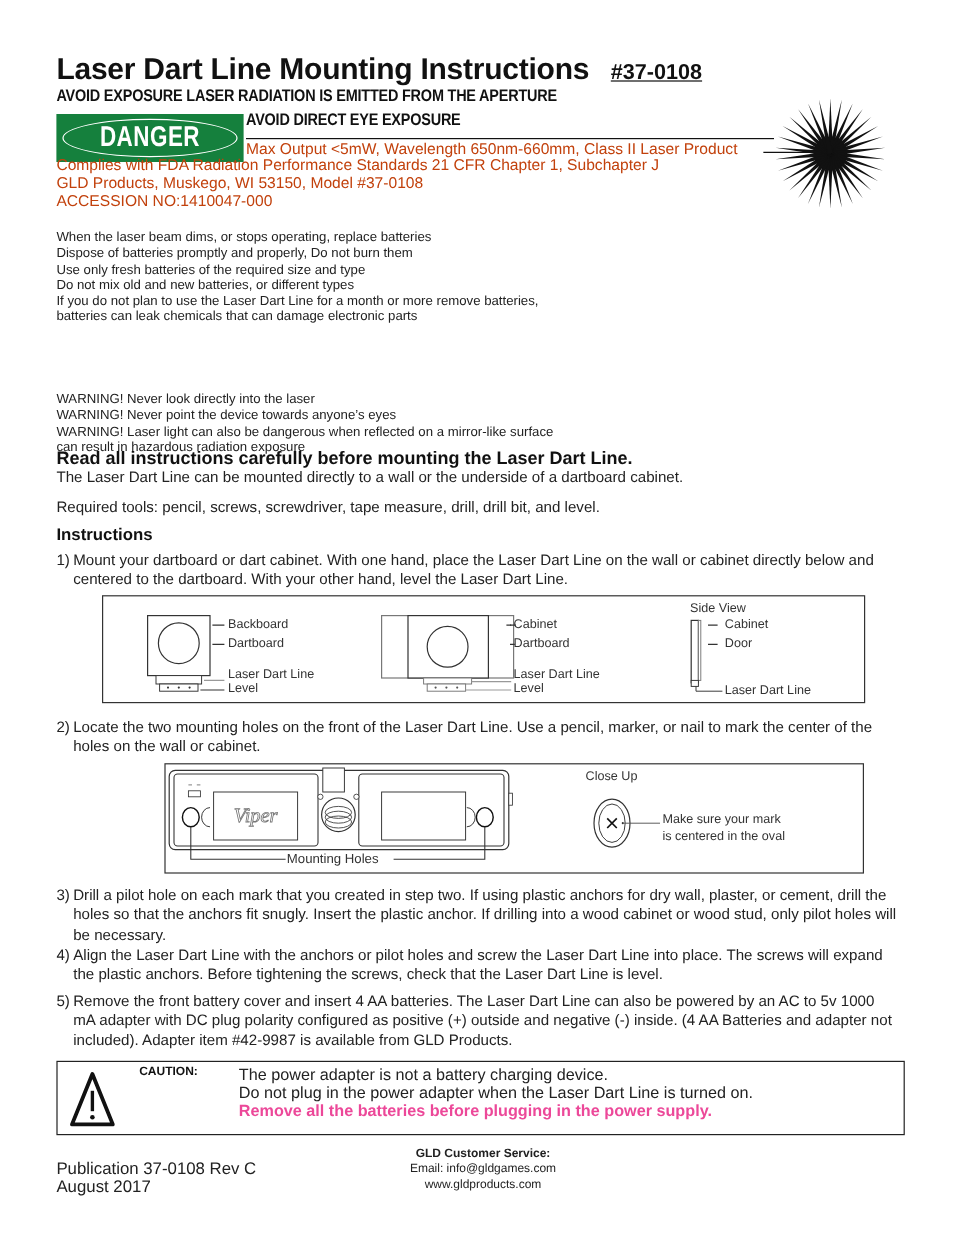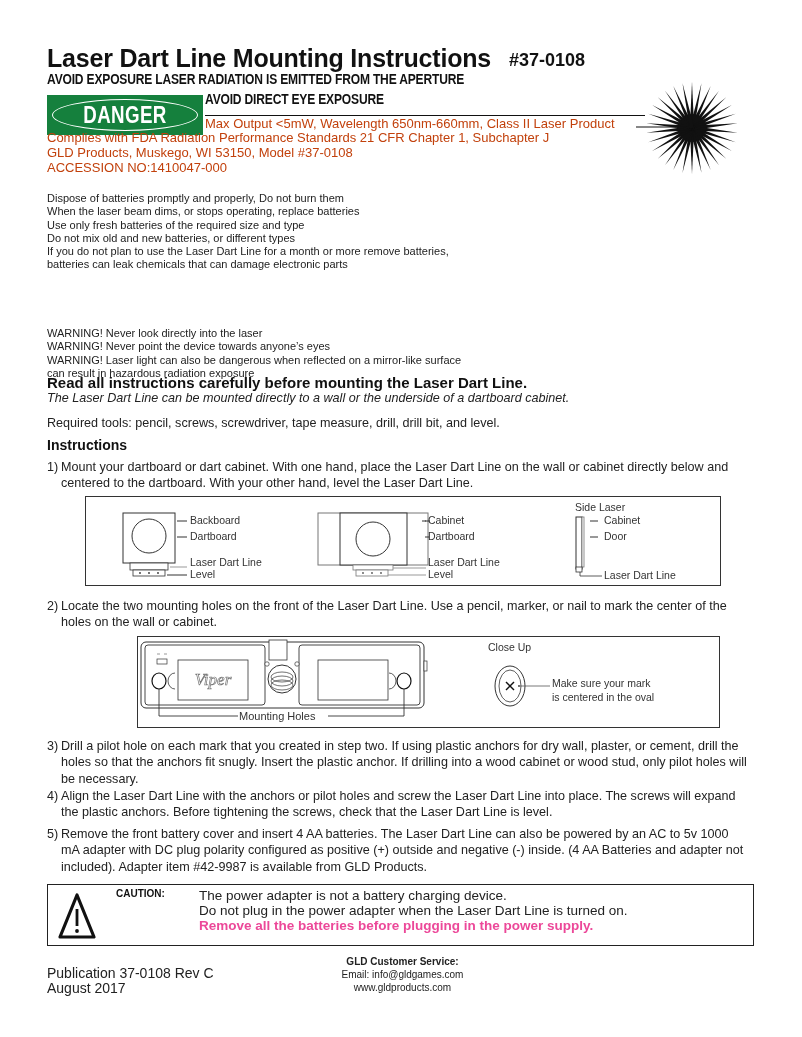--- a/index.html
+++ b/index.html
@@ -1,21 +1,21 @@
 <!DOCTYPE html>
 <html><head>
 <meta charset="utf-8">
 <style>
   * { box-sizing: border-box; margin: 0; padding: 0; }
   html, body { width: 802px; height: 1037px; background: #ffffff; overflow: hidden; }
   body { position: relative; font-family: "Liberation Sans", sans-serif; color: #111; }
   .abs { position: absolute; white-space: nowrap; }
 
   .title { left: 47px; top: 44px; font-size: 25px; font-weight: bold; letter-spacing: -0.2px; }
-  .model { left: 509px; top: 50px; font-size: 18px; font-weight: bold; }
+  .model { left: 509px; top: 50px; font-size: 18px; font-weight: bold; text-decoration: underline; }
   .avoid1 { left: 47px; top: 71px; font-size: 14px; font-weight: bold; transform: scaleX(0.86); transform-origin: left; letter-spacing: -0.2px; }
   .avoid2 { left: 205px; top: 91px; font-size: 14px; font-weight: bold; transform: scaleX(0.86); transform-origin: left; letter-spacing: -0.2px; }
 
   .danger-box { left: 47px; top: 95px; width: 156px; height: 40px; background: #15803d; }
   .danger-oval { position: absolute; left: 5px; top: 4px; width: 146px; height: 32px; border: 1.5px solid #fff; border-radius: 50%; }
   .danger-text { position: absolute; left: 0; width: 156px; top: 6px; text-align: center; color: #fff; font-size: 24px; font-weight: bold; transform: scaleX(0.78); letter-spacing: 0.5px; }
 
   .rule-top { left: 205px; top: 115px; width: 440px; height: 1px; background: #111; }
   .spec-line { font-size: 13px; color: #c2410c; }
   .s1 { left: 205px; top: 116px; }
@@ -24,21 +24,21 @@
   .s4 { left: 47px; top: 160px; }
 
   .starburst { left: 636px; top: 76px; width: 104px; height: 104px; }
 
   .small { font-size: 11px; line-height: 13.3px; color: #222; }
   .block1 { left: 47px; top: 192px; }
   .block2 { left: 47px; top: 279px; margin-top: 48px; }
 
   .read-head { left: 47px; top: 374px; font-size: 15px; font-weight: bold; }
   .para { font-size: 12.6px; color: #222; }
-  .p-mount { left: 47px; top: 391px; font-style: italic; }
+  .p-mount { left: 47px; top: 391px; }
   .p-tools { left: 47px; top: 416px; }
   .instr-head { left: 47px; top: 437px; font-size: 14px; font-weight: bold; }
 
   .step { left: 47px; font-size: 12.6px; line-height: 16.4px; color: #222; white-space: normal; }
   .step .num { position: absolute; left: 0; top: 0; }
   .step .body { margin-left: 14px; display: block; }
   .st1 { top: 459px; width: 700px; }
   .st2 { top: 598px; width: 700px; }
   .st3 { top: 738px; width: 700px; }
   .st4 { top: 788px; width: 700px; }
@@ -117,22 +117,22 @@
       <polygon points="-2.2,0 2.2,0 0,-46" transform="rotate(300)"></polygon>
       <polygon points="-2.2,0 2.2,0 0,-46" transform="rotate(312)"></polygon>
       <polygon points="-2.2,0 2.2,0 0,-46" transform="rotate(324)"></polygon>
       <polygon points="-2.2,0 2.2,0 0,-46" transform="rotate(336)"></polygon>
       <polygon points="-2.2,0 2.2,0 0,-46" transform="rotate(348)"></polygon>
     </g>
   </g>
 </svg>
 
 <div class="abs small block1">
+  <div>When the laser beam dims, or stops operating, replace batteries</div>
   <div>Dispose of batteries promptly and properly, Do not burn them</div>
-  <div>When the laser beam dims, or stops operating, replace batteries</div>
   <div>Use only fresh batteries of the required size and type</div>
   <div>Do not mix old and new batteries, or different types</div>
   <div>If you do not plan to use the Laser Dart Line for a month or more remove batteries,</div>
   <div>batteries can leak chemicals that can damage electronic parts</div>
 </div>
 
 <div class="abs small block2">
   <div>WARNING! Never look directly into the laser</div>
   <div>WARNING! Never point the device towards anyone’s eyes</div>
   <div>WARNING! Laser light can also be dangerous when reflected on a mirror-like surface</div>
@@ -188,21 +188,21 @@
   <div class="abs lbl" style="left:104px;top:17px;">Backboard</div>
   <div class="abs lbl" style="left:104px;top:33px;">Dartboard</div>
   <div class="abs lbl" style="left:104px;top:59px;">Laser Dart Line</div>
   <div class="abs lbl" style="left:104px;top:71px;">Level</div>
 
   <div class="abs lbl" style="left:342px;top:17px;">Cabinet</div>
   <div class="abs lbl" style="left:342px;top:33px;">Dartboard</div>
   <div class="abs lbl" style="left:342px;top:59px;">Laser Dart Line</div>
   <div class="abs lbl" style="left:342px;top:71px;">Level</div>
 
-  <div class="abs lbl" style="left:489px;top:4px;">Side Laser</div>
+  <div class="abs lbl" style="left:489px;top:4px;">Side View</div>
   <div class="abs lbl" style="left:518px;top:17px;">Cabinet</div>
   <div class="abs lbl" style="left:518px;top:33px;">Door</div>
   <div class="abs lbl" style="left:518px;top:72px;">Laser Dart Line</div>
 </div>
 
 <div class="abs step st2">
   <span class="num">2)</span>
   <span class="body">Locate the two mounting holes on the front of the Laser Dart Line. Use a pencil, marker, or nail to mark the center of the holes on the wall or cabinet.</span>
 </div>
 

